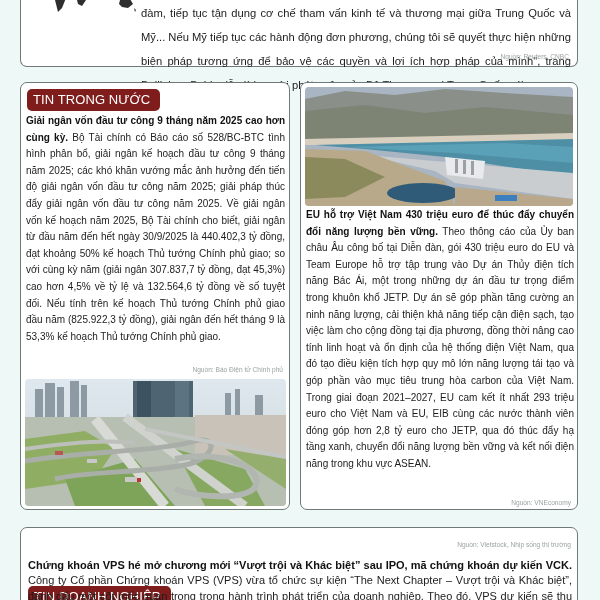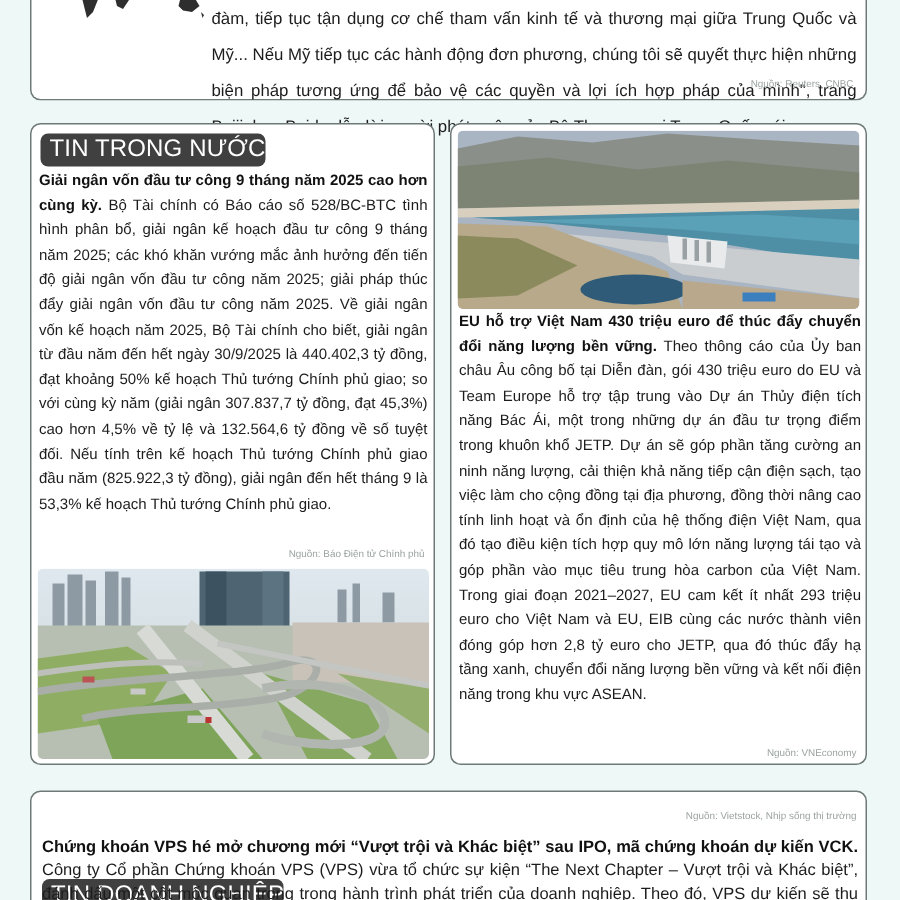--- a/index.html
+++ b/index.html
@@ -11,26 +11,26 @@
     position: relative;
   }
   .card {
     position: absolute;
     background: #ffffff;
     border: 1px solid #6f7a78;
     border-radius: 7px;
   }
   .badge {
     display: inline-block;
-    background: #404040;
+    background: #7f1d1d;
     color: #fff;
     font-family: "Liberation Sans", sans-serif;
-    font-size: 16px;
+    font-size: 13px;
     line-height: 20px;
-    padding: 1px 0 1px 6px;
+    padding: 1px 10px 1px 6px;
     border-radius: 5px;
     letter-spacing: 0.1px;
   }
   .para {
     font-family: "Liberation Sans", sans-serif;
     font-size: 10px;
     line-height: 16.6px;
     text-align: justify;
     color: #1c1c1c;
   }

